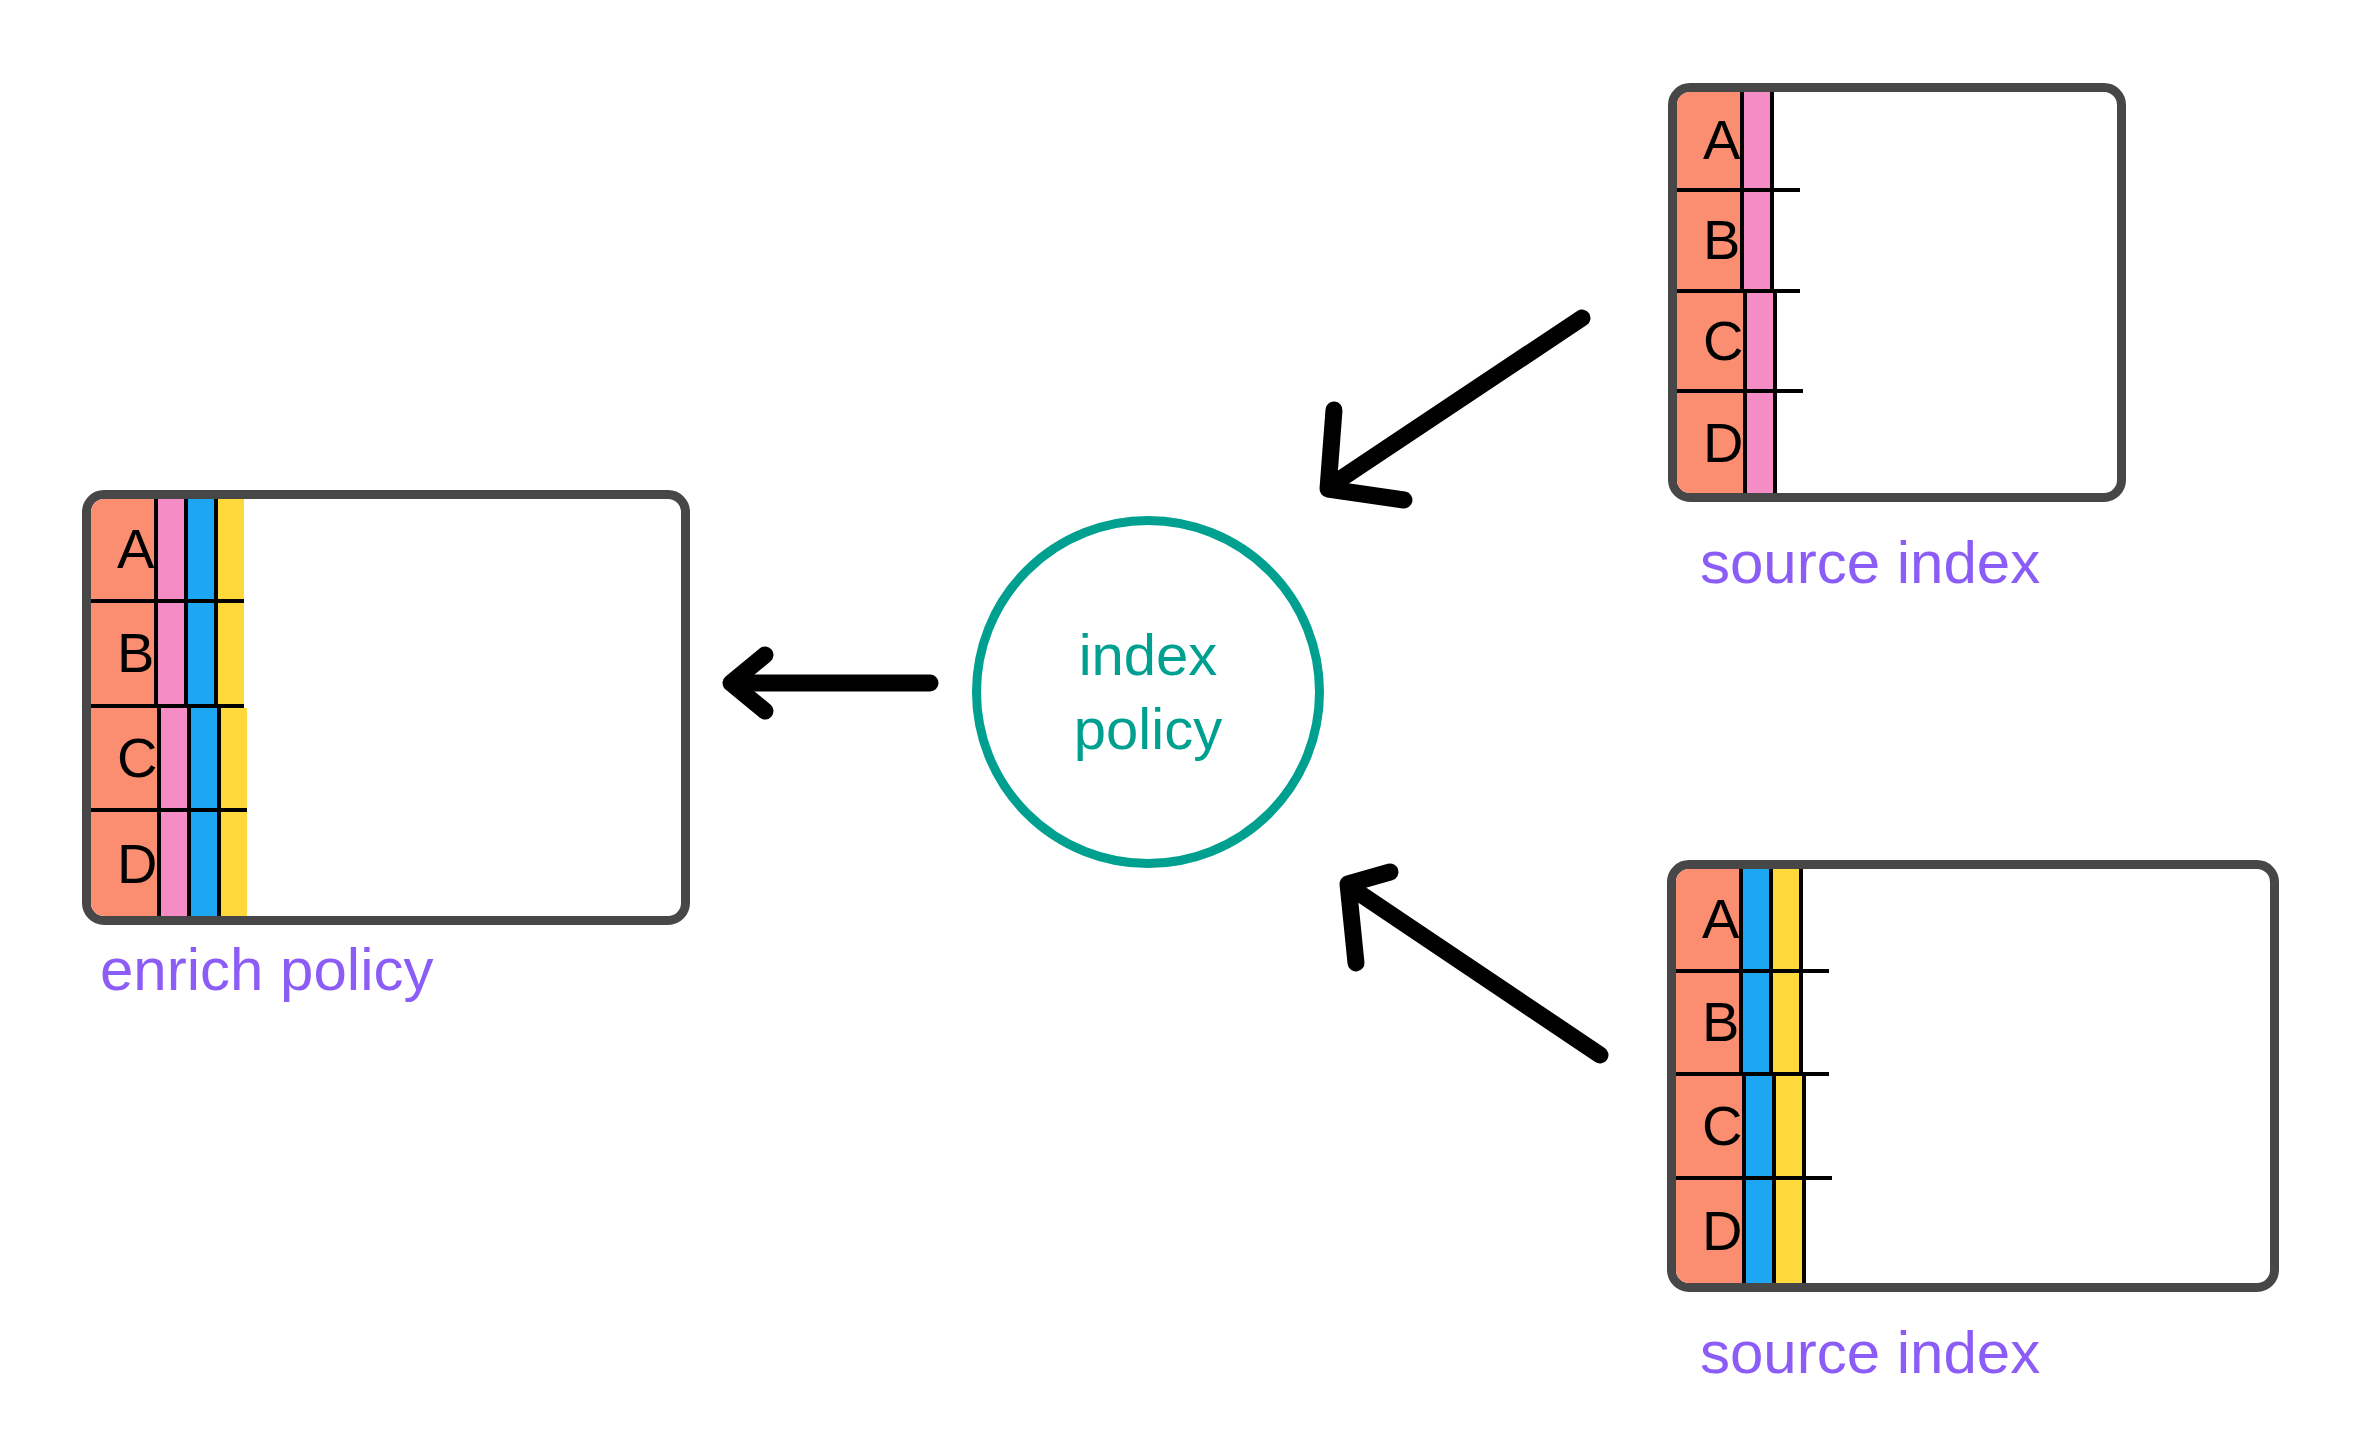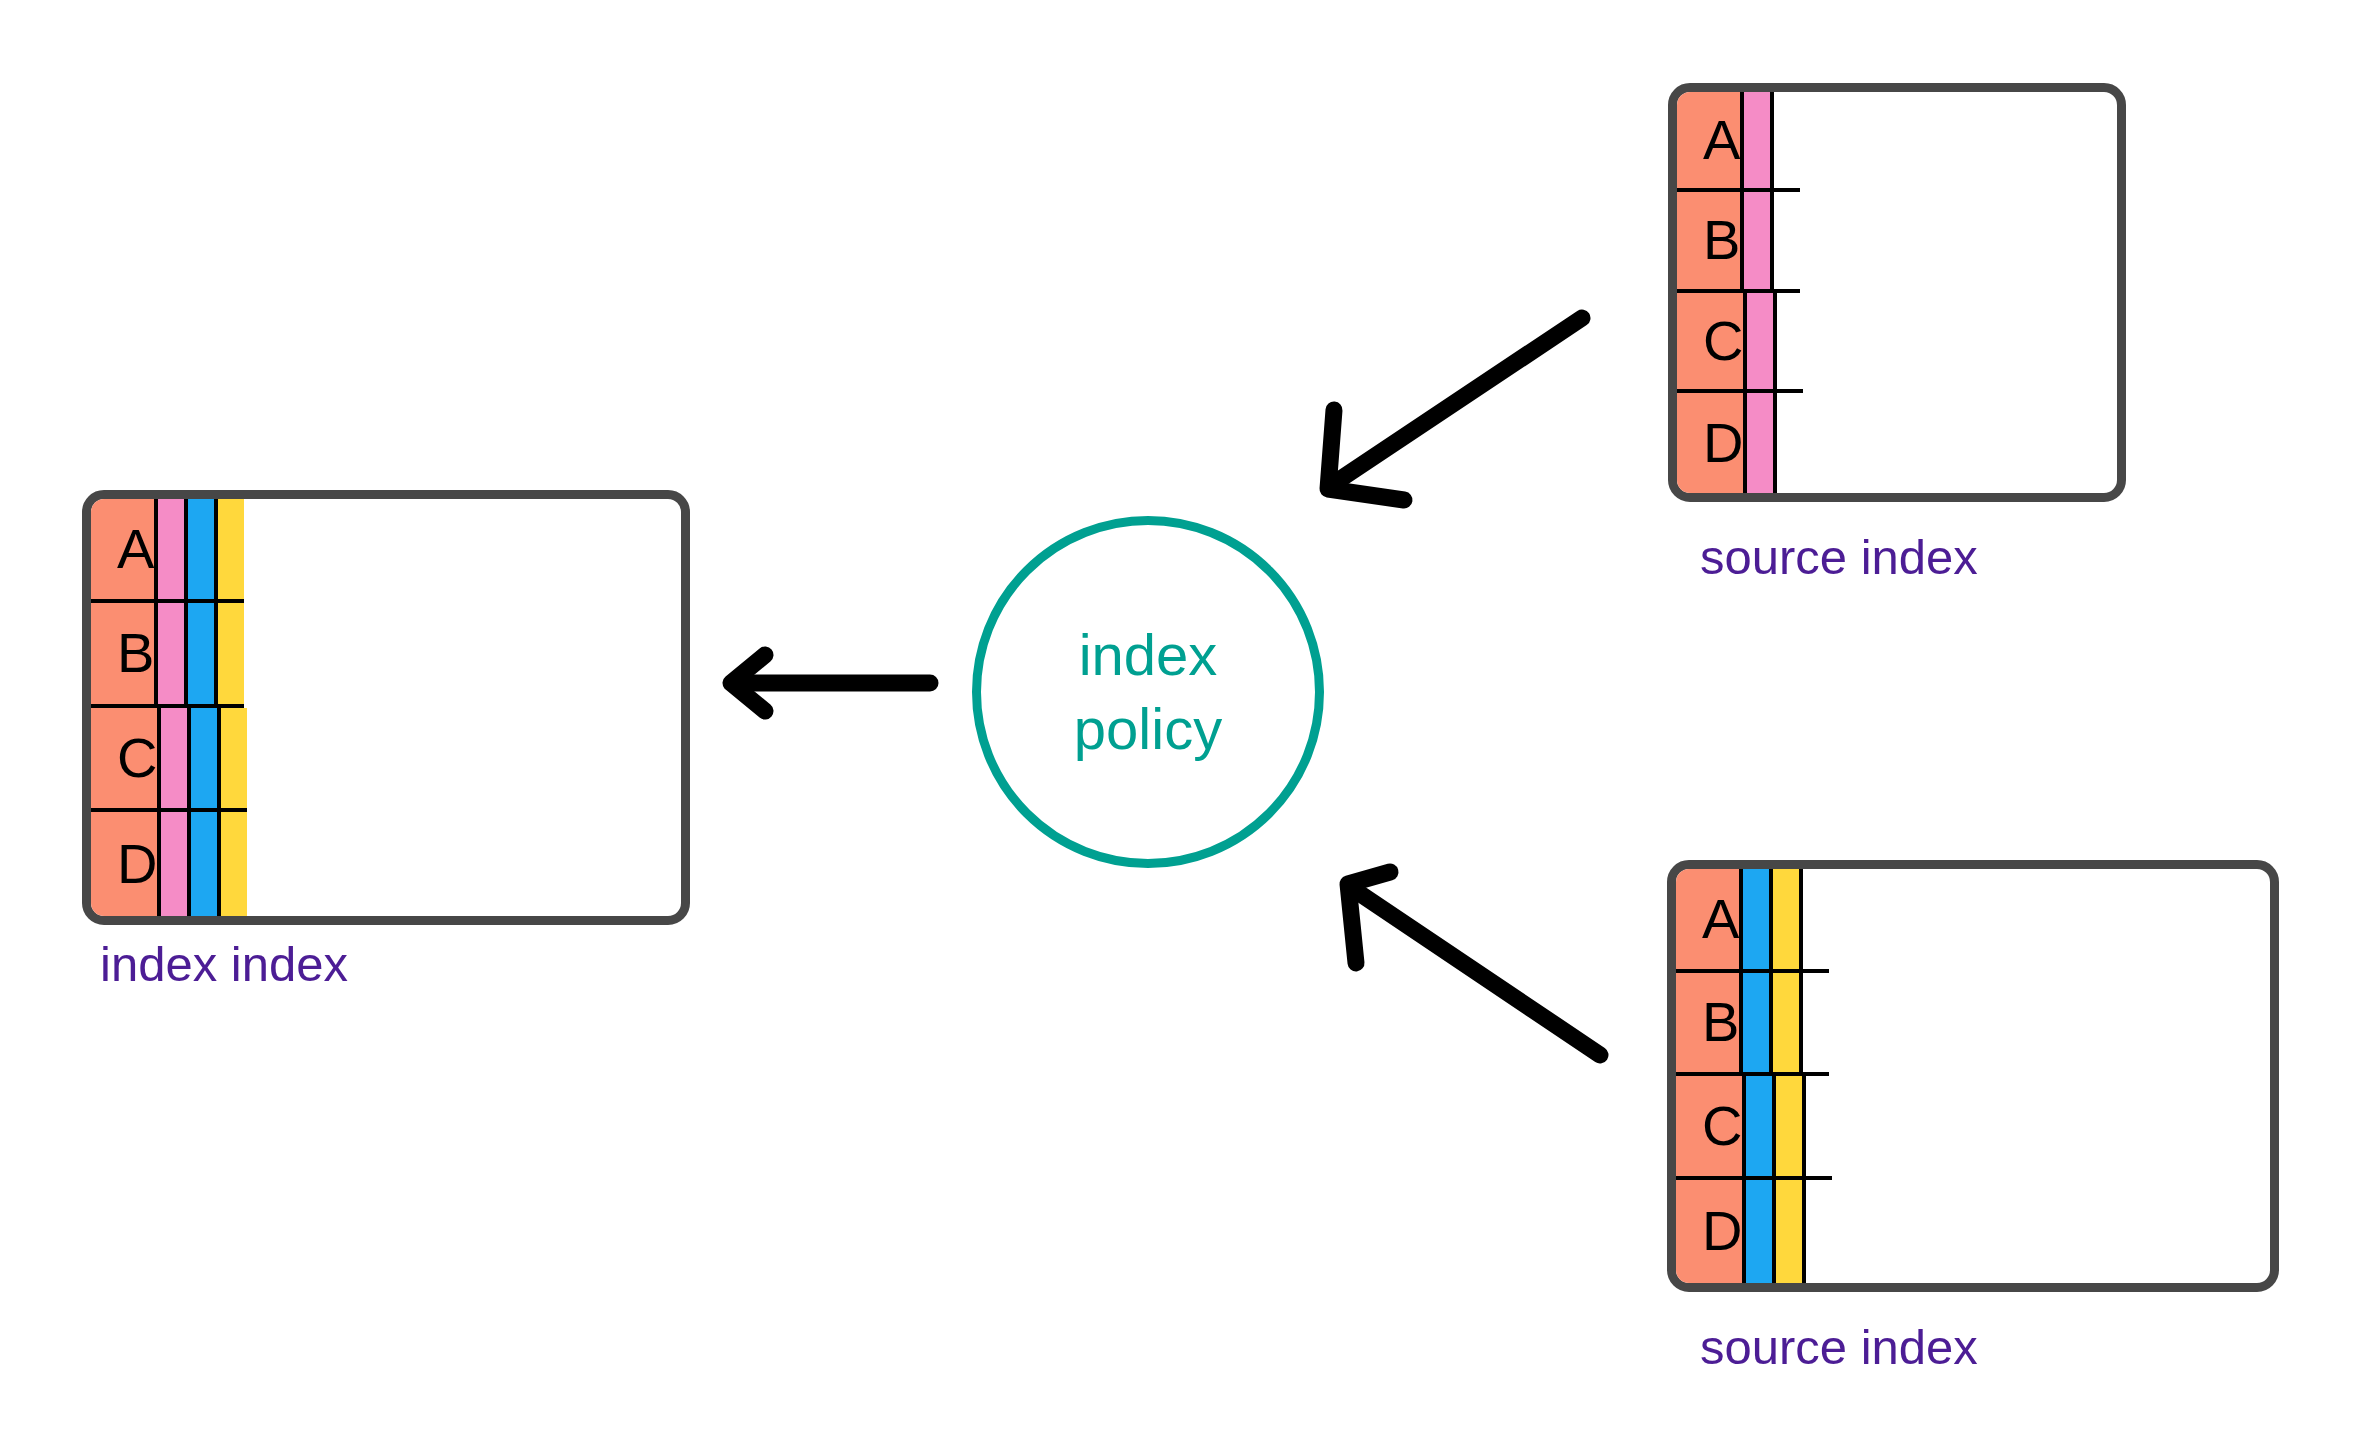--- a/index.html
+++ b/index.html
@@ -67,23 +67,23 @@
   #source-index-table-top {
     left: 1668px; top: 83px;  width: 458px;  height: 419px;
   }
   #source-index-table-bottom {
     left: 1667px; top: 860px; width: 612px;  height: 432px;
   }
 
   
   .caption {
     position: absolute;
-    font-size: 49px;
+    font-size: 60px;
     line-height: 1;
-    color: #4c1d95;
+    color: #8b5cf6;
     white-space: nowrap;
   }
   #enrich-index-caption        { left: 100px;  top: 940px; }
   #source-index-caption-top    { left: 1700px; top: 533px; }
   #source-index-caption-bottom { left: 1700px; top: 1323px; }
 
   
   #enrich-policy-node {
     position: absolute;
     left: 972px;
@@ -140,21 +140,21 @@
       <div class="grid-cell c-blue"></div>
       <div class="grid-cell c-yellow"></div>
     </div>
     <div class="grid-row">
       <div class="grid-cell c-salmon">D</div>
       <div class="grid-cell c-pink"></div>
       <div class="grid-cell c-blue"></div>
       <div class="grid-cell c-yellow"></div>
     </div>
   </div>
-  <div id="enrich-index-caption" class="caption">index index</div>
+  <div id="enrich-index-caption" class="caption">enrich policy</div>
 
   <div id="source-index-table-top" class="grid-table">
     <div class="grid-row">
       <div class="grid-cell c-salmon">A</div>
       <div class="grid-cell c-pink"></div>
       <div class="grid-cell c-white"></div>
     </div>
     <div class="grid-row">
       <div class="grid-cell c-salmon">B</div>
       <div class="grid-cell c-pink"></div>

